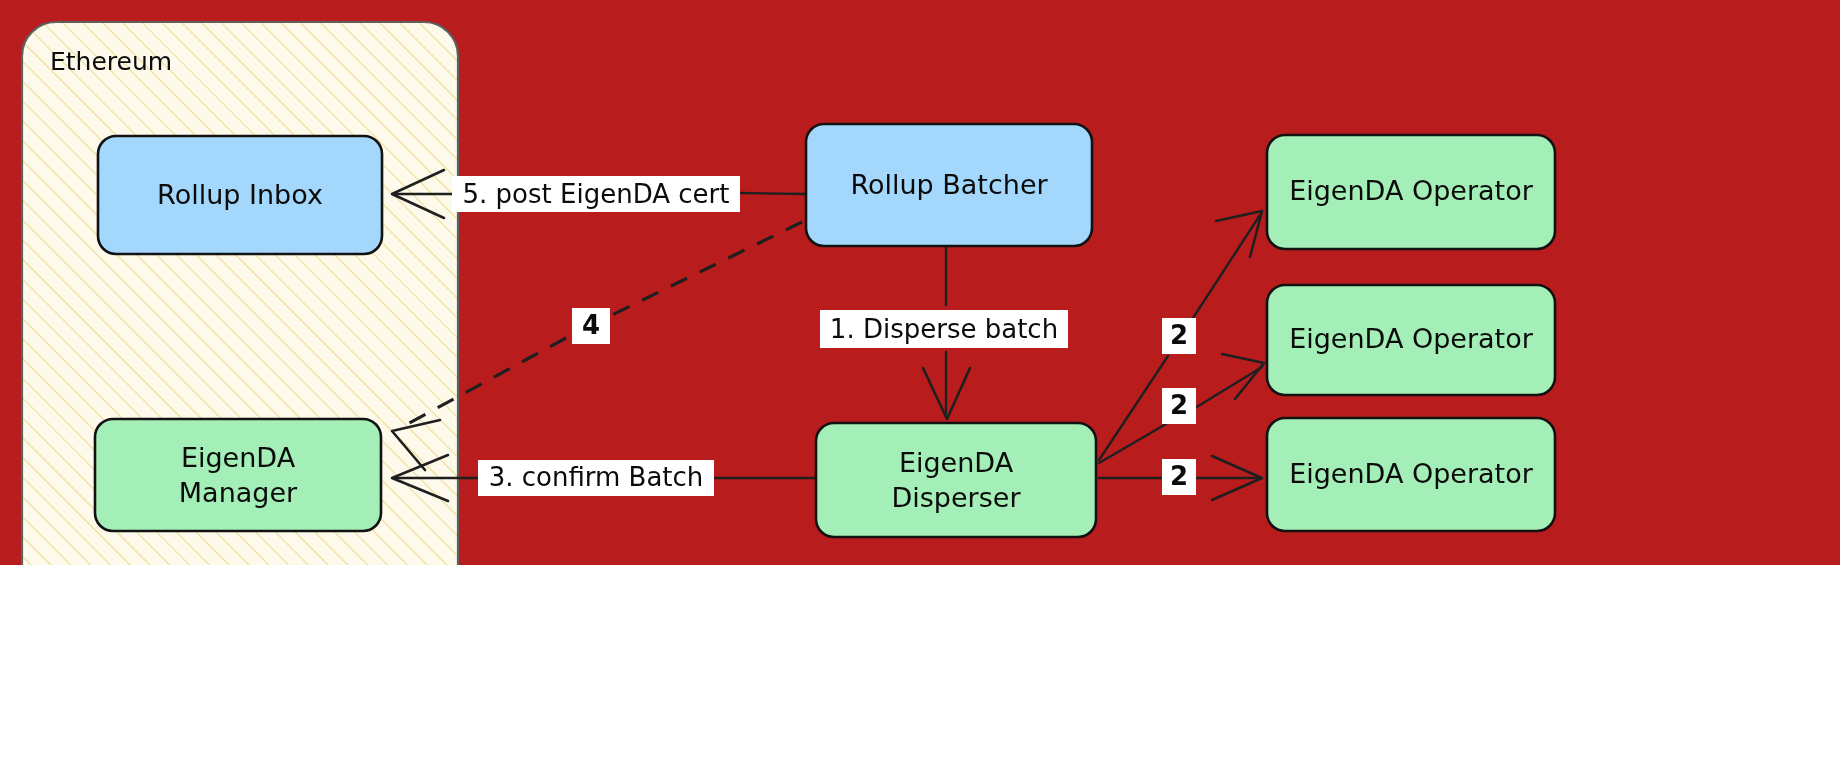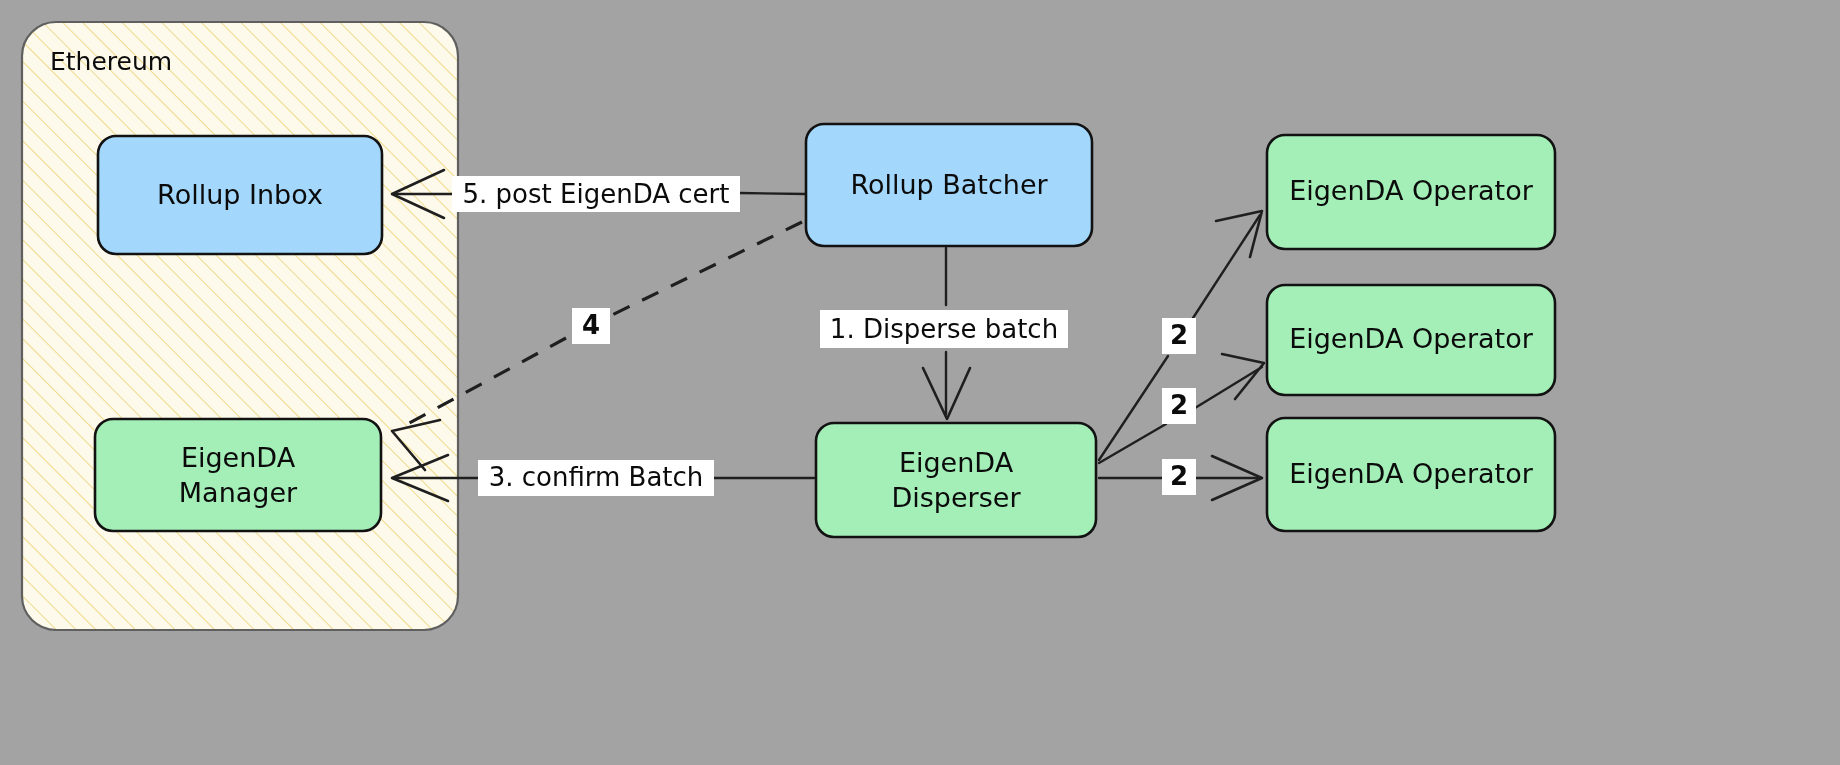--- a/index.html
+++ b/index.html
@@ -6,22 +6,22 @@
     margin: 0;
     padding: 0;
     background: #ffffff;
   }
   body {
     font-family: "DejaVu Sans", sans-serif;
   }
   #stage {
     position: relative;
     width: 1840px;
-    height: 765px;
-    background: #a3a3a3;
+    height: 565px;
+    background: #b91c1c;
     overflow: hidden;
   }
   #stage svg.layer {
     position: absolute;
     left: 0;
     top: 0;
     width: 1840px;
     height: 765px;
   }
   .node-label {

